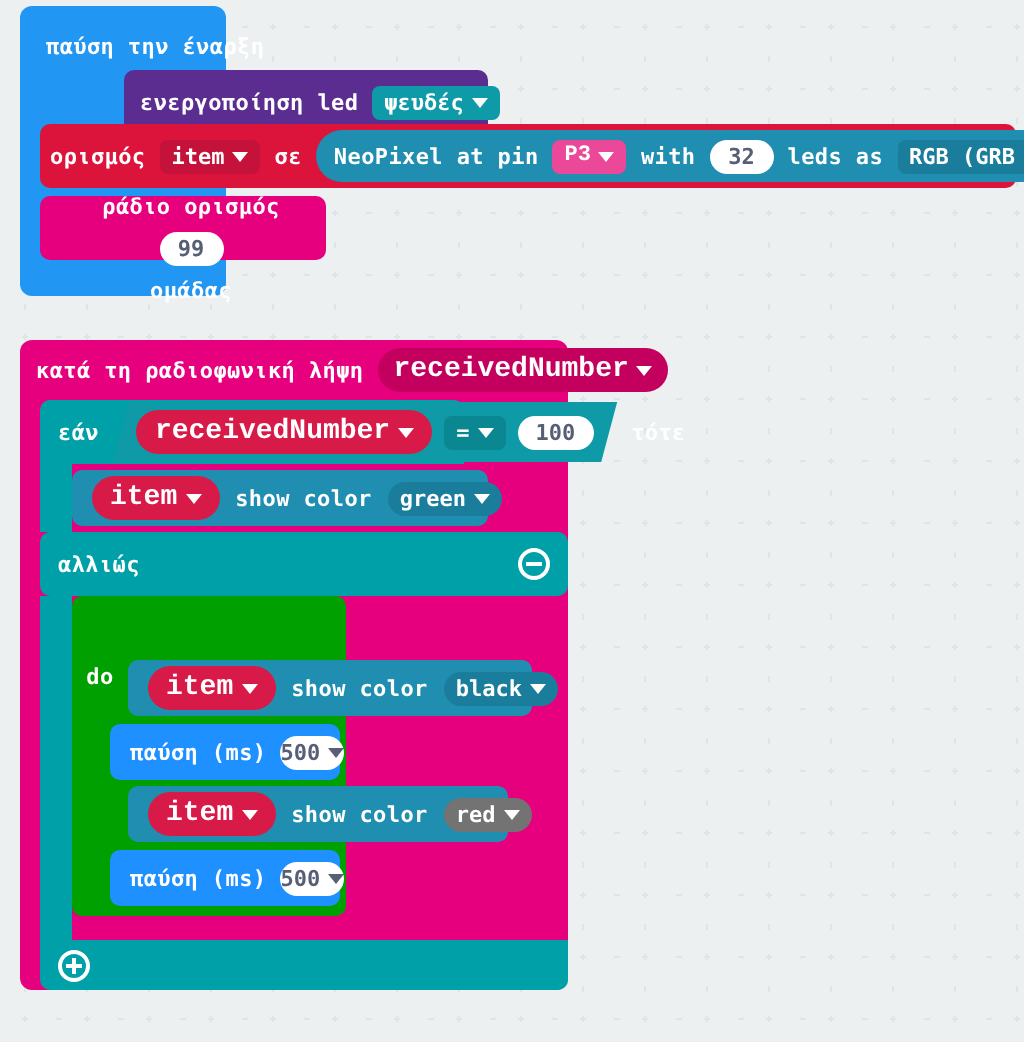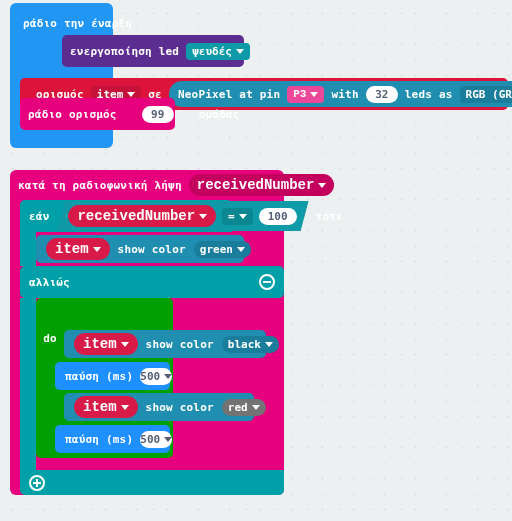--- a/index.html
+++ b/index.html
@@ -95,32 +95,32 @@
   .ico-plus i.v{width:2px;height:8px;position:absolute;}
 </style>
 </head>
 <body>
 
 <div id="canvas">
 
   <div class="blk hat" style="left:10px;top:3px;width:103px;height:145px;background:#2196f3;"></div>
 
   <div class="blk row" style="left:23px;top:18px;">
-    <span class="lbl">ράδιο την έναρξη</span>
+    <span class="lbl">παύση την έναρξη</span>
   </div>
 
   <div class="blk stmt row" style="left:20px;top:35px;width:182px;height:32px;background:#5c2d91;padding-left:8px;gap:7px;margin-left:42px;">
     <span class="lbl">ενεργοποίηση led</span>
     <span class="fld" style="background:#0e9aa7;border-radius:4px;">
       <span>ψευδές</span>
       <span class="caret"></span>
     </span>
   </div>
 
-  <div class="blk stmt row" style="left:20px;top:78px;width:488px;height:32px;background:#dc143c;padding-left:16px;gap:7px;">
+  <div class="blk stmt row" style="left:20px;top:62px;width:488px;height:32px;background:#dc143c;padding-left:5px;gap:7px;">
     <span class="lbl">ορισμός</span>
     <span class="fld" style="background:#c4123a;border-radius:4px;">
       <span>item</span>
       <span class="caret"></span>
     </span>
     <span class="lbl">σε</span>
 
     <span class="row" style="background:#1f8eb0;border-radius:16px;height:26px;padding:0 9px;gap:7px;">
       <span class="lbl">NeoPixel at pin</span>
       <span class="fld" style="background:#ec4899;border-radius:4px;font-family:Liberation Mono, monospace;">
@@ -130,21 +130,21 @@
       <span class="lbl">with</span>
       <span class="fld num">32</span>
       <span class="lbl">leds as</span>
       <span class="fld" style="background:#1a7d9b;border-radius:4px;">
         <span>RGB (GRB format)</span>
 
       </span>
     </span>
   </div>
 
-  <div class="blk stmt row" style="left:20px;top:98px;width:155px;height:32px;background:#e6007e;padding-left:8px;gap:25px;">
+  <div class="blk stmt row" style="left:20px;top:98px;width:143px;height:32px;background:#e6007e;padding-left:8px;gap:7px;flex-direction:column;">
     <span class="lbl">ράδιο ορισμός</span>
     <span class="fld num">99</span>
     <span class="lbl">ομάδας</span>
   </div>
 
   <div class="blk hat" style="left:10px;top:170px;width:274px;height:325px;background:#e6007e;"></div>
 
   <div class="blk row" style="left:18px;top:175px;height:20px;gap:7px;text-align:center;">
     <span class="lbl">κατά τη ραδιοφωνική λήψη</span>
     <span class="var" style="background:#c4005f;padding:4px 8px;">receivedNumber<span class="caret"></span></span>

